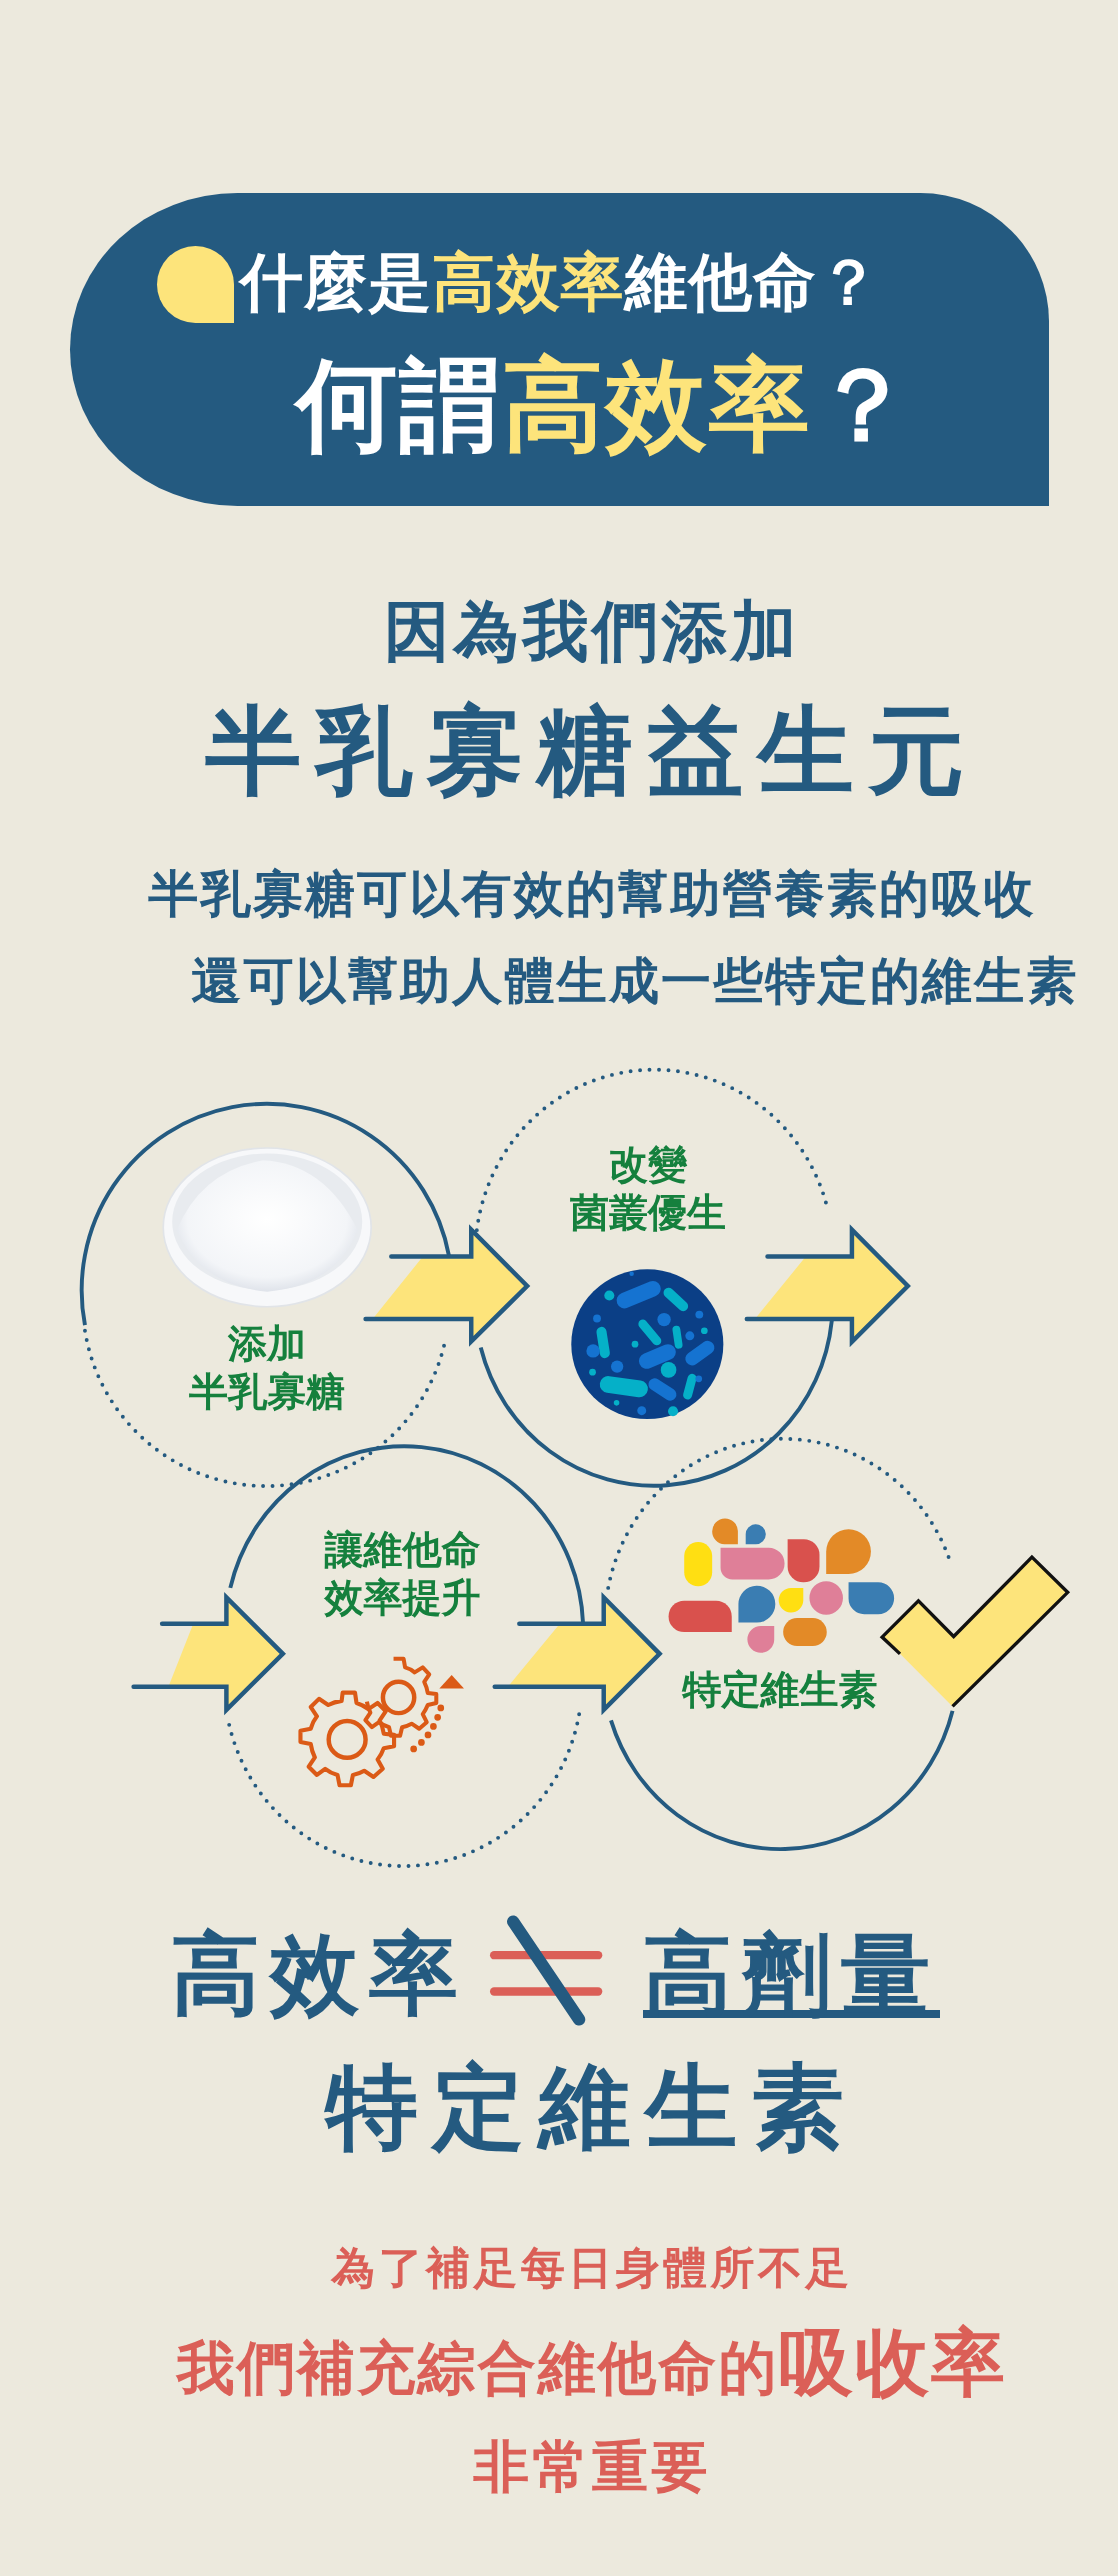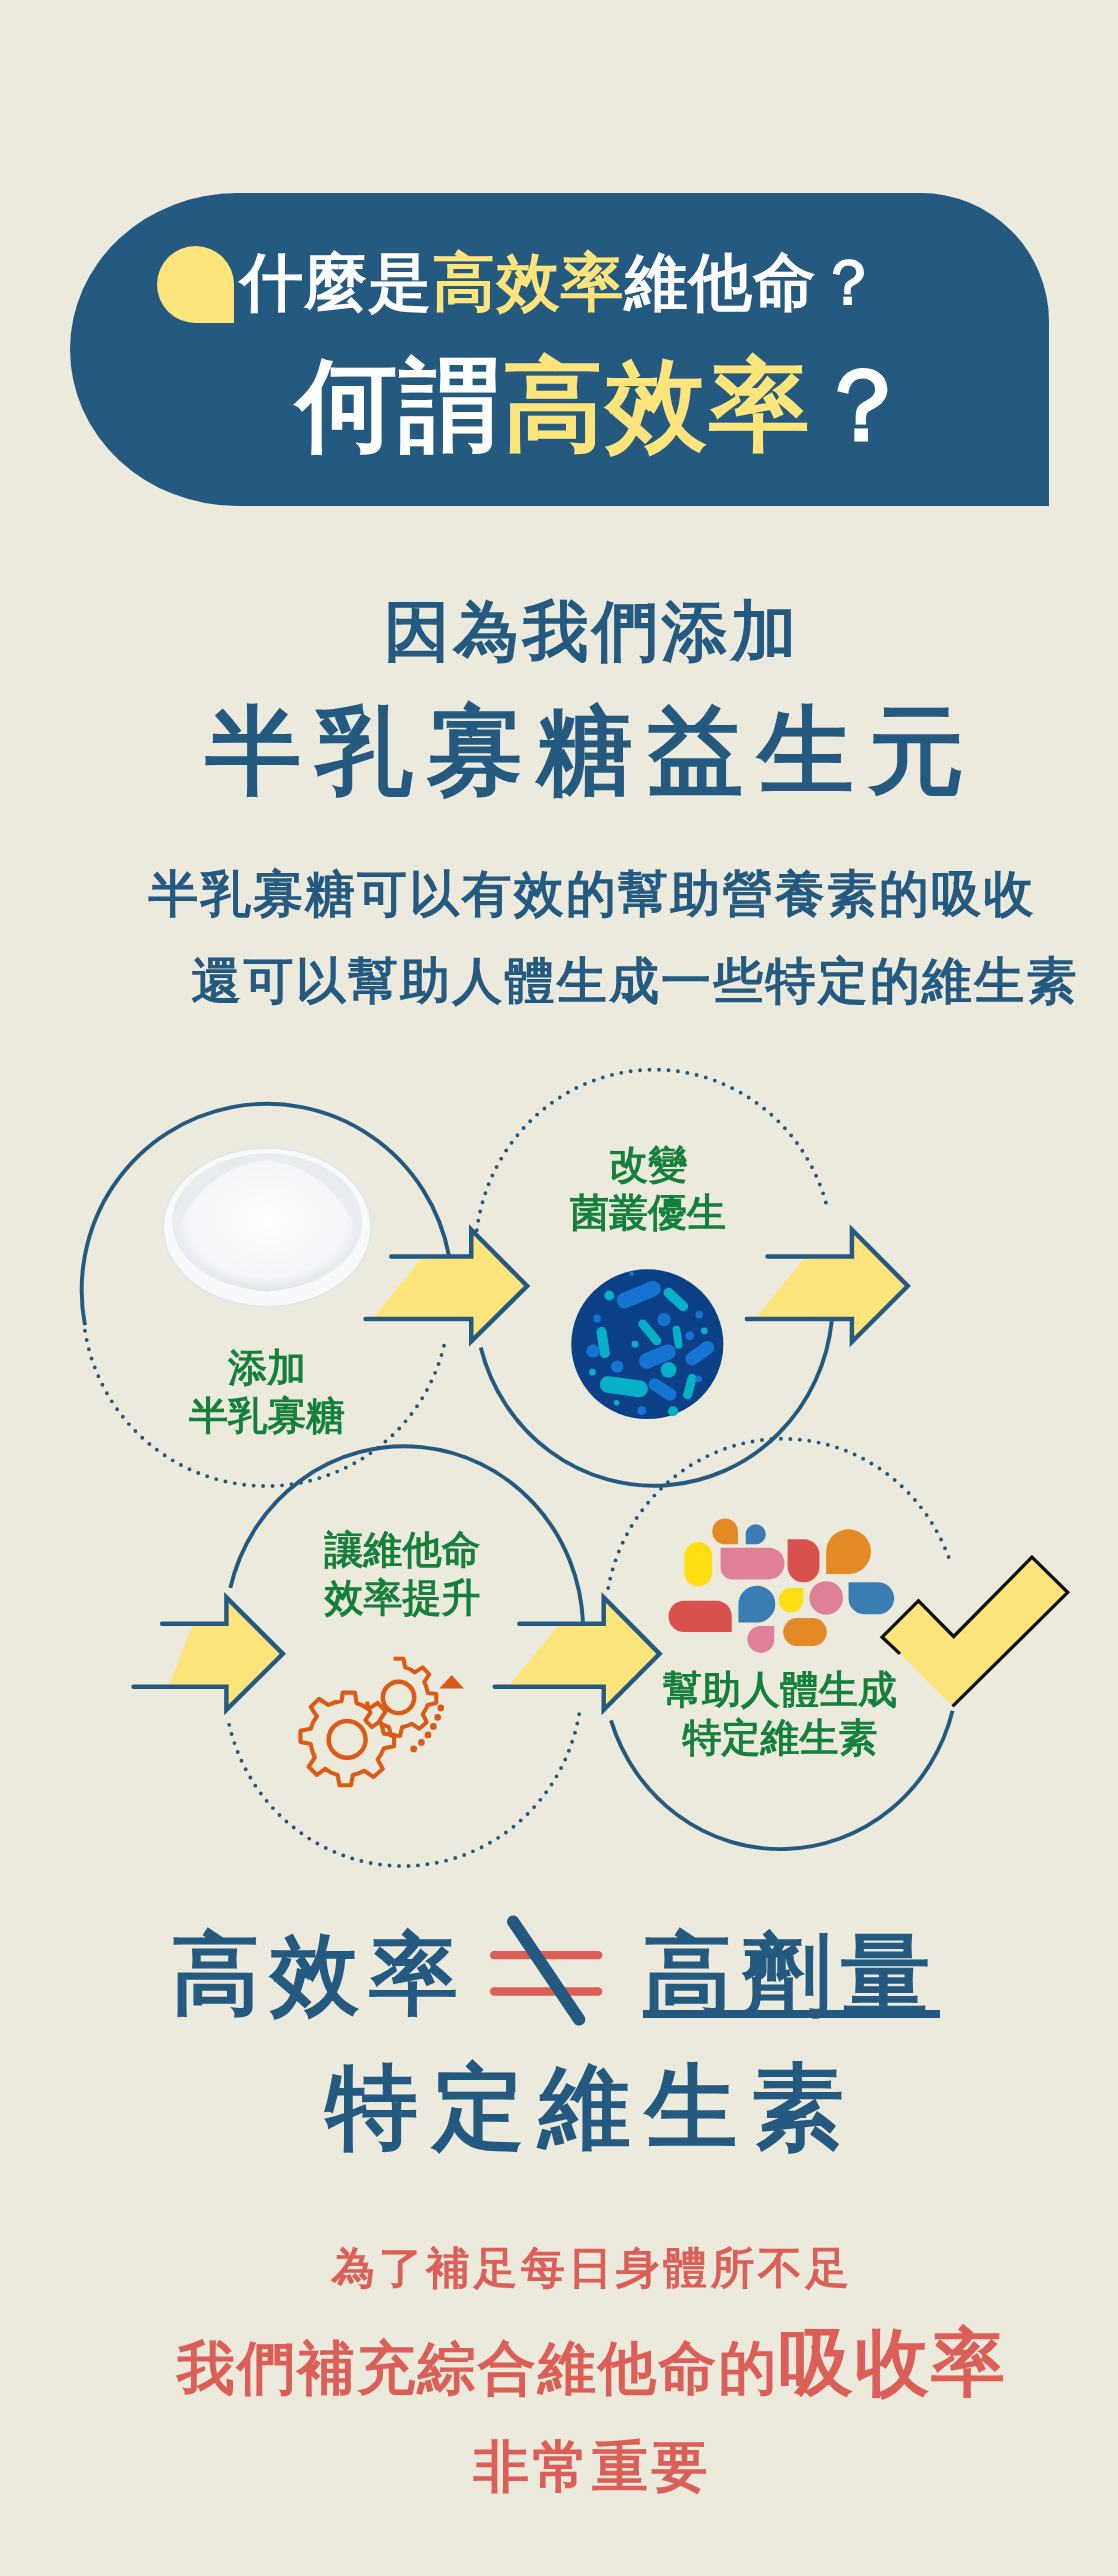--- a/index.html
+++ b/index.html
@@ -193,34 +193,33 @@
     <polyline points="1610,2958 1578,2928 1643,2863 1706,2927 1846,2785 1910,2848 1704,3052" fill="none" stroke="#111111" stroke-width="6" stroke-linejoin="miter"></polyline>
   </g>
 
   <g stroke-linecap="round">
     <line x1="884" y1="3497" x2="1070" y2="3497" stroke="#db5f57" stroke-width="15"></line>
     <line x1="884" y1="3562" x2="1070" y2="3562" stroke="#db5f57" stroke-width="15"></line>
     <line x1="918" y1="3437" x2="1036" y2="3612" stroke="#245a80" stroke-width="22"></line>
   </g>
 </svg>
 
-<div class="abs step-label" style="left:155px; top:1320px; width:224px;margin-top:24px;">
+<div class="abs step-label" style="left:155px; top:1320px; width:224px;">
   <div>添加</div>
   <div>半乳寡糖</div>
 </div>
 <div class="abs step-label" style="left:536px; top:1141px; width:224px;">
   <div>改變</div>
   <div>菌叢優生</div>
 </div>
 <div class="abs step-label" style="left:285px; top:1526px; width:235px;">
   <div>讓維他命</div>
   <div>效率提升</div>
 </div>
 <div class="abs step-label" style="left:632px; top:1666px; width:296px;">
-  <div>幫助人體生成</div>
   <div>特定維生素</div>
 </div>
 
 <div class="abs blue neq-row neq-left" style="letter-spacing:10px;">高效率</div>
 <div class="abs blue neq-row neq-right" style="letter-spacing:10px;text-decoration:underline;">高劑量</div>
 <div class="abs center blue important">特定維生素</div>
 
 <div class="abs center red c1">為了補足每日身體所不足</div>
 <div class="abs center red c2">
   <span>我們補充綜合維他命的</span><span class="big">吸收率</span>

